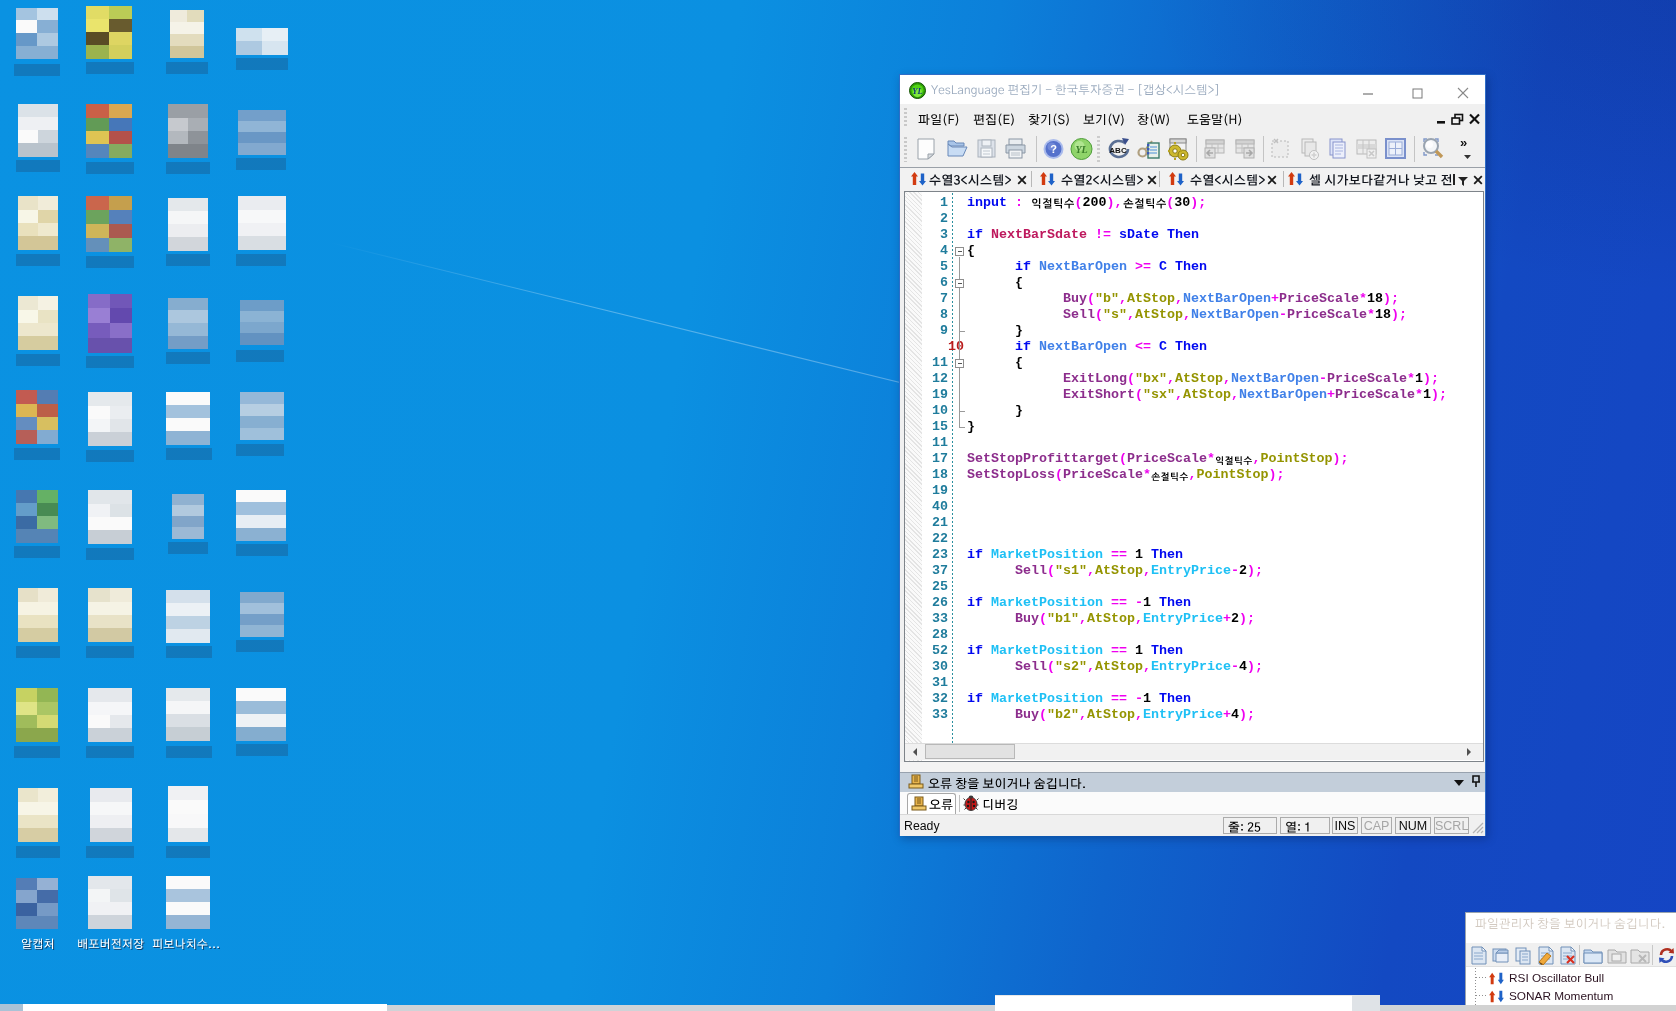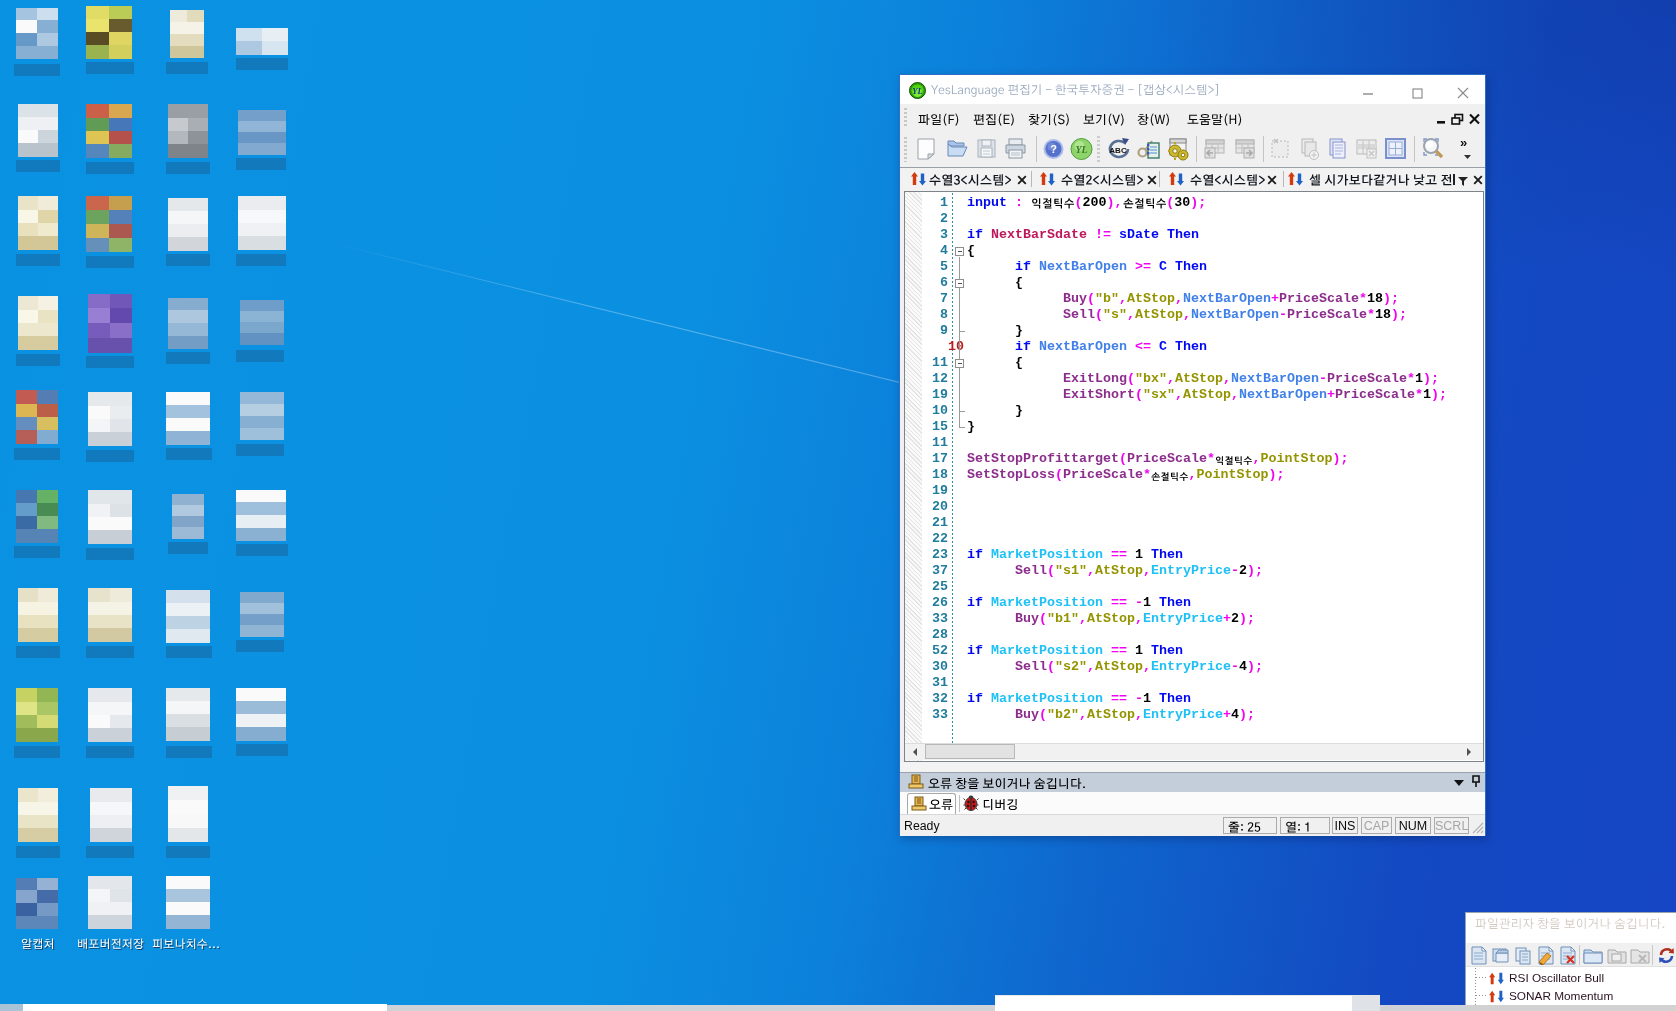--- a/index.html
+++ b/index.html
@@ -739,21 +739,21 @@
     <svg style="position:absolute;left:315.0403px;top:378.59999999999997px;" width="39" height="14" viewBox="0 -9.6 39 14">
       <path transform="translate(0,0)" d="M7.8 -2.3249999999999997H6.965625Q6.84375 -2.3249999999999997 6.84375 -2.446875V-7.293749999999999Q6.84375 -7.340624999999999 6.890625 -7.378124999999999Q6.9375 -7.4156249999999995 6.984375 -7.4156249999999995H7.81875Q7.921875 -7.4156249999999995 7.921875 -7.293749999999999V-2.45625Q7.921875 -2.3249999999999997 7.8 -2.3249999999999997ZM5.521875 -4.921875Q5.521875 -4.453125 5.353125 -4.0546875Q5.184375 -3.65625 4.8796875 -3.3703125Q4.575 -3.084375 4.153125 -2.925Q3.7312499999999997 -2.765625 3.225 -2.765625Q2.728125 -2.765625 2.3109374999999996 -2.925Q1.8937499999999998 -3.084375 1.5984374999999997 -3.3703125Q1.3031249999999999 -3.65625 1.1390624999999999 -4.0546875Q0.975 -4.453125 0.975 -4.921875Q0.975 -5.371875 1.1390624999999999 -5.7703125Q1.3031249999999999 -6.16875 1.5984374999999997 -6.4640625Q1.8937499999999998 -6.7593749999999995 2.3109374999999996 -6.928125Q2.728125 -7.096875 3.225 -7.096875Q3.7312499999999997 -7.096875 4.153125 -6.928125Q4.575 -6.7593749999999995 4.8796875 -6.4640625Q5.184375 -6.16875 5.353125 -5.7703125Q5.521875 -5.371875 5.521875 -4.921875ZM4.453125 -4.903125Q4.453125 -5.465625 4.115625 -5.7984375Q3.7781249999999997 -6.13125 3.225 -6.13125Q2.690625 -6.13125 2.353125 -5.7984375Q2.015625 -5.465625 2.015625 -4.903125Q2.015625 -4.340625 2.353125 -4.003125Q2.690625 -3.665625 3.225 -3.665625Q3.7781249999999997 -3.665625 4.115625 -4.003125Q4.453125 -4.340625 4.453125 -4.903125ZM7.7906249999999995 1.4625H6.984375Q6.928125 1.4625 6.8859375 1.4203125Q6.84375 1.378125 6.84375 1.33125V-0.796875Q6.84375 -0.8999999999999999 6.80625 -0.9281249999999999Q6.76875 -0.9562499999999999 6.675 -0.9562499999999999H2.4Q2.353125 -0.9562499999999999 2.30625 -0.9890625Q2.259375 -1.0218749999999999 2.259375 -1.0687499999999999V-1.734375Q2.259375 -1.7999999999999998 2.30625 -1.828125Q2.353125 -1.85625 2.4 -1.85625H7.303125Q7.659375 -1.85625 7.790625 -1.7062499999999998Q7.921875 -1.55625 7.921875 -1.2V1.33125Q7.921875 1.378125 7.879687499999999 1.4203125Q7.8374999999999995 1.4625 7.7906249999999995 1.4625Z M17.503124999999997 1.4625H12.43125Q12.065625 1.4625 11.934375 1.321875Q11.803125 1.18125 11.803125 0.88125V-0.22499999999999998Q11.803125 -0.525 11.9296875 -0.65625Q12.05625 -0.7875 12.421875 -0.7875H16.21875Q16.29375 -0.7875 16.3125 -0.8109375Q16.33125 -0.834375 16.33125 -0.928125V-1.228125Q16.33125 -1.33125 16.303125 -1.3546875Q16.275 -1.378125 16.190625 -1.378125H11.915625Q11.86875 -1.378125 11.826562500000001 -1.4109375Q11.784375 -1.4437499999999999 11.784375 -1.4906249999999999V-2.109375Q11.784375 -2.15625 11.826562500000001 -2.1937499999999996Q11.86875 -2.2312499999999997 11.915625 -2.2312499999999997H16.74375Q17.128125 -2.2312499999999997 17.254687500000003 -2.1046875Q17.38125 -1.978125 17.38125 -1.659375V-0.5625Q17.38125 -0.234375 17.254687500000003 -0.1125Q17.128125 0.009375 16.74375 0.009375H12.975Q12.9 0.009375 12.881250000000001 0.032812499999999994Q12.8625 0.056249999999999994 12.8625 0.140625V0.4875Q12.8625 0.571875 12.890625 0.5859375Q12.91875 0.6 13.003125 0.6H17.484375Q17.540625 0.6 17.5828125 0.6375Q17.625 0.6749999999999999 17.625 0.73125V1.33125Q17.625 1.378125 17.5828125 1.4203125Q17.540625 1.4625 17.503124999999997 1.4625ZM10.528125 -2.68125 10.246875 -3.1218749999999997Q10.2 -3.20625 10.2234375 -3.2859375Q10.246875 -3.365625 10.340625 -3.4125Q10.828125 -3.65625 11.26875 -3.9515625Q11.709375 -4.246875 12.084375 -4.575Q12.459375 -4.903125 12.75 -5.2640625Q13.040625 -5.625 13.228125 -5.990625Q13.275 -6.084375 13.265625 -6.15Q13.25625 -6.215625 13.096875 -6.215625H10.809375Q10.74375 -6.215625 10.7109375 -6.2578125Q10.678125 -6.3 10.678125 -6.35625V-6.975Q10.678125 -7.096875 10.81875 -7.096875H13.790624999999999Q14.203125 -7.096875 14.4 -6.942187499999999Q14.596875 -6.7875 14.55 -6.4781249999999995Q14.53125 -6.375 14.503125 -6.2671875Q14.475 -6.159375 14.4375 -6.065625Q14.306249999999999 -5.765625 14.1328125 -5.475Q13.959375 -5.184375 13.743749999999999 -4.903125Q13.9125 -4.7437499999999995 14.1234375 -4.5796874999999995Q14.334375 -4.4156249999999995 14.55 -4.2609375Q14.765625 -4.10625 14.9765625 -3.984375Q15.1875 -3.8625 15.35625 -3.7874999999999996Q15.5625 -3.703125 15.440625 -3.515625L15.13125 -3.0281249999999997Q15.084375 -2.9625 15.0234375 -2.9437499999999996Q14.962499999999999 -2.925 14.859375 -2.971875Q14.7 -3.0375 14.479687499999999 -3.1734375Q14.259374999999999 -3.3093749999999997 14.0203125 -3.4781249999999995Q13.78125 -3.6468749999999996 13.5515625 -3.8390625Q13.321875 -4.03125 13.134375 -4.21875Q12.6375 -3.721875 12.046875 -3.3140625Q11.45625 -2.90625 10.828125 -2.6062499999999997Q10.7625 -2.578125 10.678125 -2.578125Q10.59375 -2.578125 10.528125 -2.68125ZM14.7 -4.809375V-5.4375Q14.7 -5.484375 14.7421875 -5.5171875Q14.784375 -5.55 14.83125 -5.55H16.3125V-7.293749999999999Q16.3125 -7.4156249999999995 16.434375 -7.4156249999999995H17.26875Q17.390625 -7.4156249999999995 17.390625 -7.293749999999999V-2.7937499999999997Q17.390625 -2.6625 17.26875 -2.6625H16.434375Q16.3125 -2.6625 16.3125 -2.7937499999999997V-4.6968749999999995H14.83125Q14.784375 -4.6968749999999995 14.7421875 -4.7296875Q14.7 -4.7625 14.7 -4.809375Z M24.478125 -2.75625Q24.121875 -2.671875 23.6484375 -2.6109375Q23.175 -2.55 22.659375 -2.5171875Q22.14375 -2.484375 21.6328125 -2.4749999999999996Q21.121875 -2.4656249999999997 20.690625 -2.49375Q20.390625 -2.5124999999999997 20.203125 -2.690625Q20.015625 -2.86875 20.015625 -3.1687499999999997V-6.365625Q20.015625 -6.69375 20.1515625 -6.824999999999999Q20.2875 -6.95625 20.64375 -6.95625H23.775Q23.90625 -6.95625 23.90625 -6.834375V-6.20625Q23.90625 -6.159375 23.86875 -6.1171875Q23.83125 -6.075 23.775 -6.075H21.271875Q21.09375 -6.075 21.09375 -5.9156249999999995V-5.184375Q21.759375 -5.184375 22.4390625 -5.1890625Q23.11875 -5.19375 23.68125 -5.23125Q23.71875 -5.23125 23.7703125 -5.2125Q23.821875 -5.19375 23.821875 -5.146875V-4.5375Q23.821875 -4.378125 23.71875 -4.378125Q23.11875 -4.33125 22.4296875 -4.3265625Q21.740625 -4.3218749999999995 21.09375 -4.3218749999999995V-3.6374999999999997Q21.09375 -3.4875 21.1453125 -3.4453125Q21.196875 -3.4031249999999997 21.375 -3.384375Q21.58125 -3.365625 21.9375 -3.365625Q22.29375 -3.365625 22.706249999999997 -3.39375Q23.11875 -3.421875 23.5453125 -3.4640625Q23.971875 -3.50625 24.31875 -3.571875Q24.384375 -3.5906249999999997 24.440624999999997 -3.571875Q24.496875 -3.553125 24.515625 -3.478125L24.61875 -2.94375Q24.6375 -2.85 24.581249999999997 -2.8078125Q24.525 -2.765625 24.478125 -2.75625ZM26.540625 1.4625H25.734375Q25.678125 1.4625 25.6359375 1.4203125Q25.59375 1.378125 25.59375 1.33125V-0.6Q25.59375 -0.69375 25.55625 -0.721875Q25.51875 -0.75 25.415625 -0.75H21.140625Q21.09375 -0.75 21.0515625 -0.7875Q21.009375 -0.825 21.009375 -0.871875V-1.5374999999999999Q21.009375 -1.59375 21.0515625 -1.621875Q21.09375 -1.65 21.140625 -1.65H26.053125Q26.409375 -1.65 26.540625 -1.5046875Q26.671875 -1.359375 26.671875 -1.003125V1.33125Q26.671875 1.378125 26.6296875 1.4203125Q26.5875 1.4625 26.540625 1.4625ZM26.55 -2.11875H25.715625Q25.59375 -2.11875 25.59375 -2.240625V-7.293749999999999Q25.59375 -7.340624999999999 25.640625 -7.378124999999999Q25.6875 -7.4156249999999995 25.734375 -7.4156249999999995H26.56875Q26.671875 -7.4156249999999995 26.671875 -7.293749999999999V-2.25Q26.671875 -2.11875 26.55 -2.11875Z M36.88125 -1.78125H33.328125V1.284375Q33.328125 1.415625 33.196875 1.415625H32.38125Q32.25 1.415625 32.25 1.284375V-1.78125H28.715625Q28.659375 -1.78125 28.621875000000003 -1.8328125Q28.584375 -1.884375 28.584375 -1.93125V-2.540625Q28.584375 -2.596875 28.621875000000003 -2.6390624999999996Q28.659375 -2.68125 28.715625 -2.68125H36.88125Q36.928125 -2.68125 36.975 -2.634375Q37.021875 -2.5875 37.021875 -2.540625V-1.93125Q37.021875 -1.884375 36.975 -1.8328125Q36.928125 -1.78125 36.88125 -1.78125ZM29.7375 -3.5437499999999997Q29.671875 -3.525 29.60625 -3.5296874999999996Q29.540625 -3.534375 29.5125 -3.58125L29.19375 -4.1812499999999995Q29.165625 -4.246875 29.19375 -4.3078125Q29.221875 -4.3687499999999995 29.296875 -4.3875Q29.9625 -4.575 30.4921875 -4.828125Q31.021875 -5.08125 31.40625 -5.4328125Q31.790625 -5.784375 32.015625 -6.239062499999999Q32.240625 -6.69375 32.296875 -7.2749999999999995Q32.30625 -7.340624999999999 32.3484375 -7.3921874999999995Q32.390625 -7.44375 32.465625 -7.44375L33.253125 -7.4156249999999995Q33.384375 -7.4156249999999995 33.384375 -7.265625Q33.365625 -6.984375 33.328125 -6.75Q33.459375 -6.365625 33.7546875 -6.0234375Q34.05 -5.6812499999999995 34.4484375 -5.395312499999999Q34.846875 -5.109375 35.3296875 -4.8984375Q35.8125 -4.6875 36.31875 -4.565625Q36.384375 -4.546875 36.421875 -4.5Q36.459375 -4.453125 36.43125 -4.3875L36.15 -3.76875Q36.103125 -3.6468749999999996 35.953125 -3.675Q35.503125 -3.759375 35.0390625 -3.9421875Q34.575 -4.125 34.1625 -4.378125Q33.75 -4.63125 33.4125 -4.93125Q33.075 -5.23125 32.86875 -5.559375Q32.41875 -4.8374999999999995 31.6171875 -4.3265625Q30.815625 -3.815625 29.7375 -3.5437499999999997Z" fill="#000000"></path>
     </svg>
     <div class="abs mono" style="left:67px;top:376.4px"><span style="color:#8c2d8c">SetStopProfittarget</span><span style="color:#ef00ef">(</span><span style="color:#8c2d8c">PriceScale</span><span style="color:#ef00ef">*</span><span style="display:inline-block;width:37.5px"></span><span style="color:#ef00ef">,</span><span style="color:#949400">PointStop</span><span style="color:#ef00ef">);</span></div>
     <div class="abs mono" style="left:8px;top:392.4px;width:40px;text-align:right;color:#1f7c9c">18</div>
     <svg style="position:absolute;left:251.0299px;top:394.59999999999997px;" width="39" height="14" viewBox="0 -9.6 39 14">
       <path transform="translate(0,0)" d="M8.746875 -2.08125H0.590625Q0.5343749999999999 -2.08125 0.49687499999999996 -2.1234374999999996Q0.459375 -2.165625 0.459375 -2.221875V-2.85Q0.459375 -2.9812499999999997 0.590625 -2.9812499999999997H4.1343749999999995V-4.209375Q4.1343749999999995 -4.35 4.265625 -4.35H5.034375Q5.090625 -4.35 5.1328125 -4.3125Q5.175 -4.2749999999999995 5.175 -4.209375V-2.9812499999999997H8.746875Q8.79375 -2.9812499999999997 8.840625 -2.9390625Q8.8875 -2.896875 8.8875 -2.85V-2.221875Q8.8875 -2.175 8.840625 -2.128125Q8.79375 -2.08125 8.746875 -2.08125ZM1.7249999999999999 -3.759375Q1.51875 -3.6937499999999996 1.471875 -3.815625L1.21875 -4.40625Q1.2 -4.453125 1.21875 -4.509375Q1.2375 -4.565625 1.3031249999999999 -4.584375Q2.64375 -4.940625 3.3328124999999997 -5.5734375Q4.021875 -6.20625 4.125 -7.171875Q4.14375 -7.3218749999999995 4.303125 -7.3218749999999995L5.04375 -7.293749999999999Q5.175 -7.293749999999999 5.175 -7.1625Q5.1656249999999995 -7.059375 5.160937499999999 -6.9703125Q5.15625 -6.88125 5.1375 -6.796875Q5.278125 -6.4312499999999995 5.5828125 -6.09375Q5.8875 -5.75625 6.2859375 -5.475Q6.684375 -5.19375 7.14375 -4.9828125Q7.6031249999999995 -4.771875 8.0625 -4.659375Q8.11875 -4.640625 8.1421875 -4.5890625Q8.165625 -4.5375 8.146875 -4.490625L7.865625 -3.9187499999999997Q7.81875 -3.796875 7.6499999999999995 -3.8249999999999997Q7.265625 -3.890625 6.84375 -4.0640625Q6.421875 -4.2375 6.0234375 -4.490625Q5.625 -4.7437499999999995 5.2828125 -5.053125Q4.940625 -5.3625 4.715625 -5.7Q4.2749999999999995 -5.00625 3.5015624999999995 -4.5Q2.728125 -3.99375 1.7249999999999999 -3.759375ZM7.6875 1.265625H2.53125Q2.1 1.265625 1.9546875 1.115625Q1.809375 0.965625 1.809375 0.6V-1.284375Q1.809375 -1.33125 1.8515625 -1.378125Q1.8937499999999998 -1.425 1.9406249999999998 -1.425H2.7468749999999997Q2.803125 -1.425 2.8453125 -1.378125Q2.8874999999999997 -1.33125 2.8874999999999997 -1.284375V0.21562499999999998Q2.8874999999999997 0.309375 2.925 0.3375Q2.9625 0.365625 3.065625 0.365625H7.6875Q7.734375 0.365625 7.78125 0.3984375Q7.828125 0.43124999999999997 7.828125 0.47812499999999997V1.153125Q7.828125 1.2093749999999999 7.78125 1.2374999999999998Q7.734375 1.265625 7.6875 1.265625Z M17.503124999999997 1.4625H12.43125Q12.065625 1.4625 11.934375 1.321875Q11.803125 1.18125 11.803125 0.88125V-0.22499999999999998Q11.803125 -0.525 11.9296875 -0.65625Q12.05625 -0.7875 12.421875 -0.7875H16.21875Q16.29375 -0.7875 16.3125 -0.8109375Q16.33125 -0.834375 16.33125 -0.928125V-1.228125Q16.33125 -1.33125 16.303125 -1.3546875Q16.275 -1.378125 16.190625 -1.378125H11.915625Q11.86875 -1.378125 11.826562500000001 -1.4109375Q11.784375 -1.4437499999999999 11.784375 -1.4906249999999999V-2.109375Q11.784375 -2.15625 11.826562500000001 -2.1937499999999996Q11.86875 -2.2312499999999997 11.915625 -2.2312499999999997H16.74375Q17.128125 -2.2312499999999997 17.254687500000003 -2.1046875Q17.38125 -1.978125 17.38125 -1.659375V-0.5625Q17.38125 -0.234375 17.254687500000003 -0.1125Q17.128125 0.009375 16.74375 0.009375H12.975Q12.9 0.009375 12.881250000000001 0.032812499999999994Q12.8625 0.056249999999999994 12.8625 0.140625V0.4875Q12.8625 0.571875 12.890625 0.5859375Q12.91875 0.6 13.003125 0.6H17.484375Q17.540625 0.6 17.5828125 0.6375Q17.625 0.6749999999999999 17.625 0.73125V1.33125Q17.625 1.378125 17.5828125 1.4203125Q17.540625 1.4625 17.503124999999997 1.4625ZM10.528125 -2.68125 10.246875 -3.1218749999999997Q10.2 -3.20625 10.2234375 -3.2859375Q10.246875 -3.365625 10.340625 -3.4125Q10.828125 -3.65625 11.26875 -3.9515625Q11.709375 -4.246875 12.084375 -4.575Q12.459375 -4.903125 12.75 -5.2640625Q13.040625 -5.625 13.228125 -5.990625Q13.275 -6.084375 13.265625 -6.15Q13.25625 -6.215625 13.096875 -6.215625H10.809375Q10.74375 -6.215625 10.7109375 -6.2578125Q10.678125 -6.3 10.678125 -6.35625V-6.975Q10.678125 -7.096875 10.81875 -7.096875H13.790624999999999Q14.203125 -7.096875 14.4 -6.942187499999999Q14.596875 -6.7875 14.55 -6.4781249999999995Q14.53125 -6.375 14.503125 -6.2671875Q14.475 -6.159375 14.4375 -6.065625Q14.306249999999999 -5.765625 14.1328125 -5.475Q13.959375 -5.184375 13.743749999999999 -4.903125Q13.9125 -4.7437499999999995 14.1234375 -4.5796874999999995Q14.334375 -4.4156249999999995 14.55 -4.2609375Q14.765625 -4.10625 14.9765625 -3.984375Q15.1875 -3.8625 15.35625 -3.7874999999999996Q15.5625 -3.703125 15.440625 -3.515625L15.13125 -3.0281249999999997Q15.084375 -2.9625 15.0234375 -2.9437499999999996Q14.962499999999999 -2.925 14.859375 -2.971875Q14.7 -3.0375 14.479687499999999 -3.1734375Q14.259374999999999 -3.3093749999999997 14.0203125 -3.4781249999999995Q13.78125 -3.6468749999999996 13.5515625 -3.8390625Q13.321875 -4.03125 13.134375 -4.21875Q12.6375 -3.721875 12.046875 -3.3140625Q11.45625 -2.90625 10.828125 -2.6062499999999997Q10.7625 -2.578125 10.678125 -2.578125Q10.59375 -2.578125 10.528125 -2.68125ZM14.7 -4.809375V-5.4375Q14.7 -5.484375 14.7421875 -5.5171875Q14.784375 -5.55 14.83125 -5.55H16.3125V-7.293749999999999Q16.3125 -7.4156249999999995 16.434375 -7.4156249999999995H17.26875Q17.390625 -7.4156249999999995 17.390625 -7.293749999999999V-2.7937499999999997Q17.390625 -2.6625 17.26875 -2.6625H16.434375Q16.3125 -2.6625 16.3125 -2.7937499999999997V-4.6968749999999995H14.83125Q14.784375 -4.6968749999999995 14.7421875 -4.7296875Q14.7 -4.7625 14.7 -4.809375Z M24.478125 -2.75625Q24.121875 -2.671875 23.6484375 -2.6109375Q23.175 -2.55 22.659375 -2.5171875Q22.14375 -2.484375 21.6328125 -2.4749999999999996Q21.121875 -2.4656249999999997 20.690625 -2.49375Q20.390625 -2.5124999999999997 20.203125 -2.690625Q20.015625 -2.86875 20.015625 -3.1687499999999997V-6.365625Q20.015625 -6.69375 20.1515625 -6.824999999999999Q20.2875 -6.95625 20.64375 -6.95625H23.775Q23.90625 -6.95625 23.90625 -6.834375V-6.20625Q23.90625 -6.159375 23.86875 -6.1171875Q23.83125 -6.075 23.775 -6.075H21.271875Q21.09375 -6.075 21.09375 -5.9156249999999995V-5.184375Q21.759375 -5.184375 22.4390625 -5.1890625Q23.11875 -5.19375 23.68125 -5.23125Q23.71875 -5.23125 23.7703125 -5.2125Q23.821875 -5.19375 23.821875 -5.146875V-4.5375Q23.821875 -4.378125 23.71875 -4.378125Q23.11875 -4.33125 22.4296875 -4.3265625Q21.740625 -4.3218749999999995 21.09375 -4.3218749999999995V-3.6374999999999997Q21.09375 -3.4875 21.1453125 -3.4453125Q21.196875 -3.4031249999999997 21.375 -3.384375Q21.58125 -3.365625 21.9375 -3.365625Q22.29375 -3.365625 22.706249999999997 -3.39375Q23.11875 -3.421875 23.5453125 -3.4640625Q23.971875 -3.50625 24.31875 -3.571875Q24.384375 -3.5906249999999997 24.440624999999997 -3.571875Q24.496875 -3.553125 24.515625 -3.478125L24.61875 -2.94375Q24.6375 -2.85 24.581249999999997 -2.8078125Q24.525 -2.765625 24.478125 -2.75625ZM26.540625 1.4625H25.734375Q25.678125 1.4625 25.6359375 1.4203125Q25.59375 1.378125 25.59375 1.33125V-0.6Q25.59375 -0.69375 25.55625 -0.721875Q25.51875 -0.75 25.415625 -0.75H21.140625Q21.09375 -0.75 21.0515625 -0.7875Q21.009375 -0.825 21.009375 -0.871875V-1.5374999999999999Q21.009375 -1.59375 21.0515625 -1.621875Q21.09375 -1.65 21.140625 -1.65H26.053125Q26.409375 -1.65 26.540625 -1.5046875Q26.671875 -1.359375 26.671875 -1.003125V1.33125Q26.671875 1.378125 26.6296875 1.4203125Q26.5875 1.4625 26.540625 1.4625ZM26.55 -2.11875H25.715625Q25.59375 -2.11875 25.59375 -2.240625V-7.293749999999999Q25.59375 -7.340624999999999 25.640625 -7.378124999999999Q25.6875 -7.4156249999999995 25.734375 -7.4156249999999995H26.56875Q26.671875 -7.4156249999999995 26.671875 -7.293749999999999V-2.25Q26.671875 -2.11875 26.55 -2.11875Z M36.88125 -1.78125H33.328125V1.284375Q33.328125 1.415625 33.196875 1.415625H32.38125Q32.25 1.415625 32.25 1.284375V-1.78125H28.715625Q28.659375 -1.78125 28.621875000000003 -1.8328125Q28.584375 -1.884375 28.584375 -1.93125V-2.540625Q28.584375 -2.596875 28.621875000000003 -2.6390624999999996Q28.659375 -2.68125 28.715625 -2.68125H36.88125Q36.928125 -2.68125 36.975 -2.634375Q37.021875 -2.5875 37.021875 -2.540625V-1.93125Q37.021875 -1.884375 36.975 -1.8328125Q36.928125 -1.78125 36.88125 -1.78125ZM29.7375 -3.5437499999999997Q29.671875 -3.525 29.60625 -3.5296874999999996Q29.540625 -3.534375 29.5125 -3.58125L29.19375 -4.1812499999999995Q29.165625 -4.246875 29.19375 -4.3078125Q29.221875 -4.3687499999999995 29.296875 -4.3875Q29.9625 -4.575 30.4921875 -4.828125Q31.021875 -5.08125 31.40625 -5.4328125Q31.790625 -5.784375 32.015625 -6.239062499999999Q32.240625 -6.69375 32.296875 -7.2749999999999995Q32.30625 -7.340624999999999 32.3484375 -7.3921874999999995Q32.390625 -7.44375 32.465625 -7.44375L33.253125 -7.4156249999999995Q33.384375 -7.4156249999999995 33.384375 -7.265625Q33.365625 -6.984375 33.328125 -6.75Q33.459375 -6.365625 33.7546875 -6.0234375Q34.05 -5.6812499999999995 34.4484375 -5.395312499999999Q34.846875 -5.109375 35.3296875 -4.8984375Q35.8125 -4.6875 36.31875 -4.565625Q36.384375 -4.546875 36.421875 -4.5Q36.459375 -4.453125 36.43125 -4.3875L36.15 -3.76875Q36.103125 -3.6468749999999996 35.953125 -3.675Q35.503125 -3.759375 35.0390625 -3.9421875Q34.575 -4.125 34.1625 -4.378125Q33.75 -4.63125 33.4125 -4.93125Q33.075 -5.23125 32.86875 -5.559375Q32.41875 -4.8374999999999995 31.6171875 -4.3265625Q30.815625 -3.815625 29.7375 -3.5437499999999997Z" fill="#000000"></path>
     </svg>
     <div class="abs mono" style="left:67px;top:392.4px"><span style="color:#8c2d8c">SetStopLoss</span><span style="color:#ef00ef">(</span><span style="color:#8c2d8c">PriceScale</span><span style="color:#ef00ef">*</span><span style="display:inline-block;width:37.5px"></span><span style="color:#ef00ef">,</span><span style="color:#949400">PointStop</span><span style="color:#ef00ef">);</span></div>
     <div class="abs mono" style="left:8px;top:408.4px;width:40px;text-align:right;color:#1f7c9c">19</div>
-    <div class="abs mono" style="left:8px;top:424.4px;width:40px;text-align:right;color:#1f7c9c">20</div>
+    <div class="abs mono" style="left:8px;top:424.4px;width:40px;text-align:right;color:#1f7c9c">40</div>
     <div class="abs mono" style="left:8px;top:440.4px;width:40px;text-align:right;color:#1f7c9c">21</div>
     <div class="abs mono" style="left:8px;top:456.4px;width:40px;text-align:right;color:#1f7c9c">22</div>
     <div class="abs mono" style="left:8px;top:472.4px;width:40px;text-align:right;color:#1f7c9c">23</div>
     <div class="abs mono" style="left:67px;top:472.4px"><span style="color:#0008f0">if </span><span style="color:#1ec0f5">MarketPosition </span><span style="color:#ef00ef">== </span><span style="color:#000000">1 </span><span style="color:#0008f0">Then</span></div>
     <div class="abs mono" style="left:8px;top:488.4px;width:40px;text-align:right;color:#1f7c9c">37</div>
     <div class="abs mono" style="left:67px;top:488.4px"><span style="color:#000000">      </span><span style="color:#8c2d8c">Sell</span><span style="color:#ef00ef">(</span><span style="color:#949400">"s1"</span><span style="color:#ef00ef">,</span><span style="color:#949400">AtStop</span><span style="color:#ef00ef">,</span><span style="color:#1ec0f5">EntryPrice</span><span style="color:#ef00ef">-</span><span style="color:#000000">2</span><span style="color:#ef00ef">);</span></div>
     <div class="abs mono" style="left:8px;top:504.4px;width:40px;text-align:right;color:#1f7c9c">25</div>
     <div class="abs mono" style="left:8px;top:520.4px;width:40px;text-align:right;color:#1f7c9c">26</div>
     <div class="abs mono" style="left:67px;top:520.4px"><span style="color:#0008f0">if </span><span style="color:#1ec0f5">MarketPosition </span><span style="color:#ef00ef">== </span><span style="color:#ef00ef">-</span><span style="color:#000000">1 </span><span style="color:#0008f0">Then</span></div>
     <div class="abs mono" style="left:8px;top:536.4px;width:40px;text-align:right;color:#1f7c9c">33</div>

